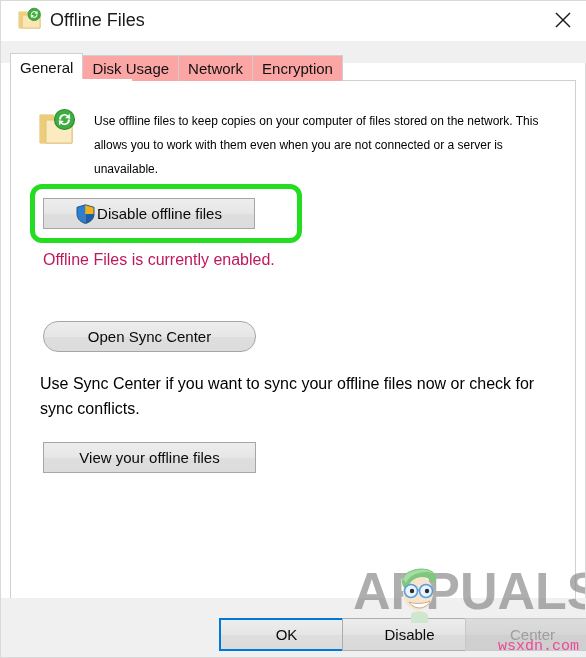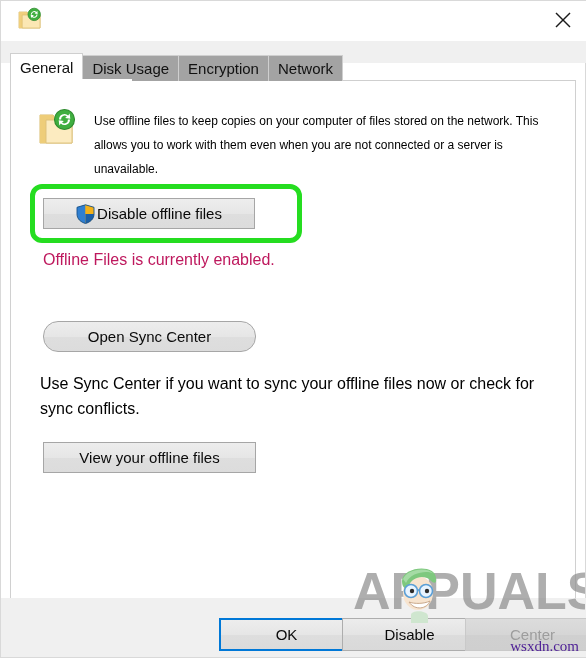--- a/index.html
+++ b/index.html
@@ -75,21 +75,21 @@
     align-items: flex-end;
     z-index: 4;
   }
   .tab {
     height: 26px;
     padding: 0 9px;
     display: flex;
     align-items: center;
     font-size: 15px;
     color: #111;
-    background: #a3a3a3;
+    background: #fca5a5;
     border: 1px solid #cfcfcf;
     border-bottom: none;
     margin-right: -1px;
     box-sizing: border-box;
     white-space: nowrap;
     cursor: default;
   }
   .tab.active {
     background: #ffffff;
     height: 28px;
@@ -200,22 +200,22 @@
     left: 352px; top: 556px;
     width: 232px;
     height: 66px;
     z-index: 8;
     pointer-events: none;
   }
   #wsxdn-text {
     position: absolute;
     right: 6px; bottom: 2px;
     font-size: 15px;
-    color: #4c1d95;
-    font-family: Liberation Serif, serif;
+    color: #ec4899;
+    font-family: Liberation Mono, monospace;
     z-index: 9;
     letter-spacing: 0px;
     text-align: center;
   }
 
   
   #footer {
     position: absolute;
     left: 0; bottom: 0;
     width: 586px;
@@ -265,43 +265,44 @@
       <svg width="26" height="26" viewBox="0 0 26 26">
         <path d="M2 5 L10 5 L12.2 8 L23 8 L23 21 L2 21 Z" fill="#f6dd9e" stroke="#d8b765" stroke-width="0.8"></path>
         <path d="M2 5 L10 5 L12.2 8 L5.2 8 L5.2 21 L2 21 Z" fill="#f0cf7d"></path>
         <path d="M5.2 8 L23 8 L23 21 L5.2 21 Z" fill="#fbe7b4" stroke="#dcbd6d" stroke-width="0.7"></path>
         <circle cx="17.2" cy="7.4" r="6.2" fill="#3fae3f" stroke="#2e8c2e" stroke-width="0.8"></circle>
         <path d="M13.8 7.4 a3.4 3.4 0 0 1 5.6 -2.5 l0.9 -1.1 l0.4 3.2 l-3.2 -0.5 l1.1 -0.9 a2.2 2.2 0 0 0 -3.6 1.8 z" fill="#ffffff"></path>
         <path d="M20.6 7.4 a3.4 3.4 0 0 1 -5.6 2.5 l-0.9 1.1 l-0.4 -3.2 l3.2 0.5 l-1.1 0.9 a2.2 2.2 0 0 0 3.6 -1.8 z" fill="#ffffff"></path>
       </svg>
     </div>
 
+    <div id="title-text">Offline Files</div>
 
     <div id="close-button">
       <svg width="20" height="20" viewBox="0 0 20 20">
         <line x1="3" y1="3" x2="17" y2="17" stroke="#1b1b1b" stroke-width="1.4"></line>
         <line x1="17" y1="3" x2="3" y2="17" stroke="#1b1b1b" stroke-width="1.4"></line>
       </svg>
     </div>
   </div>
 
   <div id="tabstrip-bg"></div>
 
   <div id="tabs">
     <div class="tab active">
       <span>General</span>
     </div>
     <div class="tab">
       <span>Disk Usage</span>
     </div>
     <div class="tab">
+      <span>Network</span>
+    </div>
+    <div class="tab">
       <span>Encryption</span>
-    </div>
-    <div class="tab">
-      <span>Network</span>
     </div>
   </div>
 
   <div id="tabpage"></div>
   <div id="tabpage-topmask"></div>
 
   <div id="desc-icon">
     <svg width="40" height="42" viewBox="0 0 40 42">
       <path d="M2 8 L15 8 L18.5 13 L34 13 L34 36 L2 36 Z" fill="#f7de9f" stroke="#d9bb6b" stroke-width="1"></path>
       <path d="M2 8 L15 8 L18.5 13 L8 13 L8 36 L2 36 Z" fill="#eecd79"></path>

